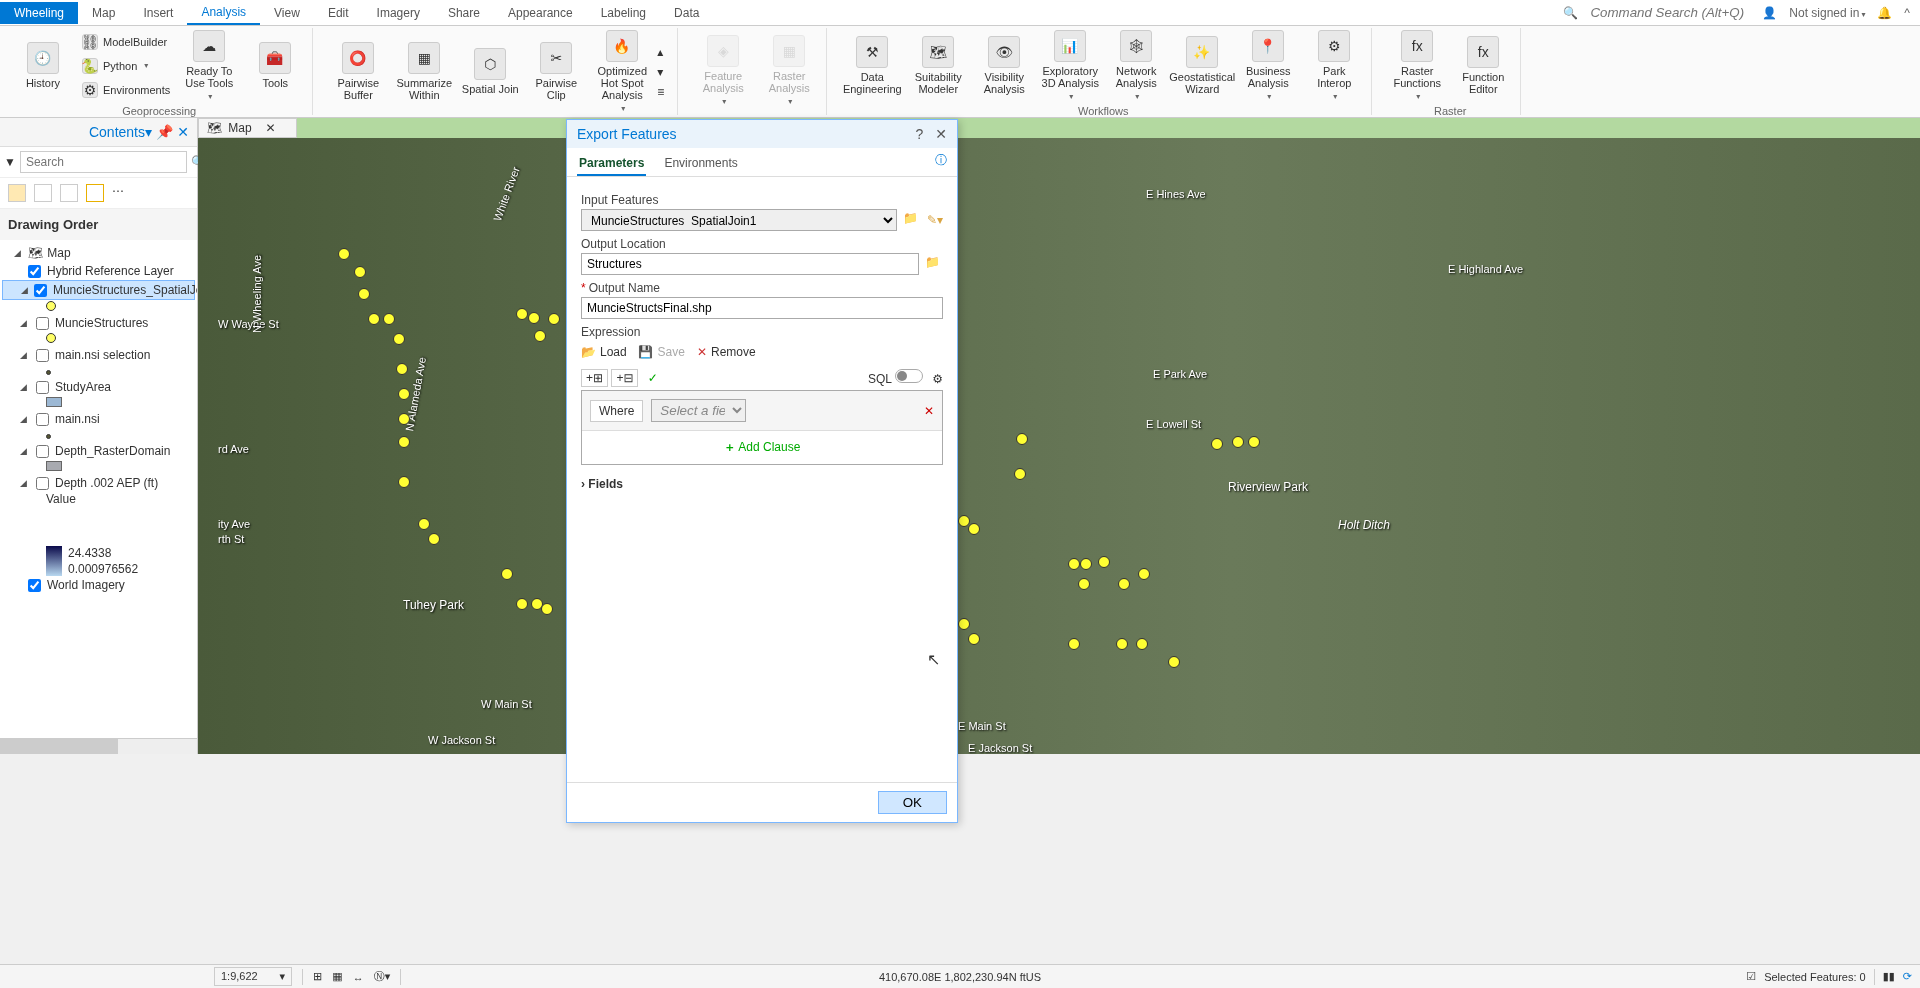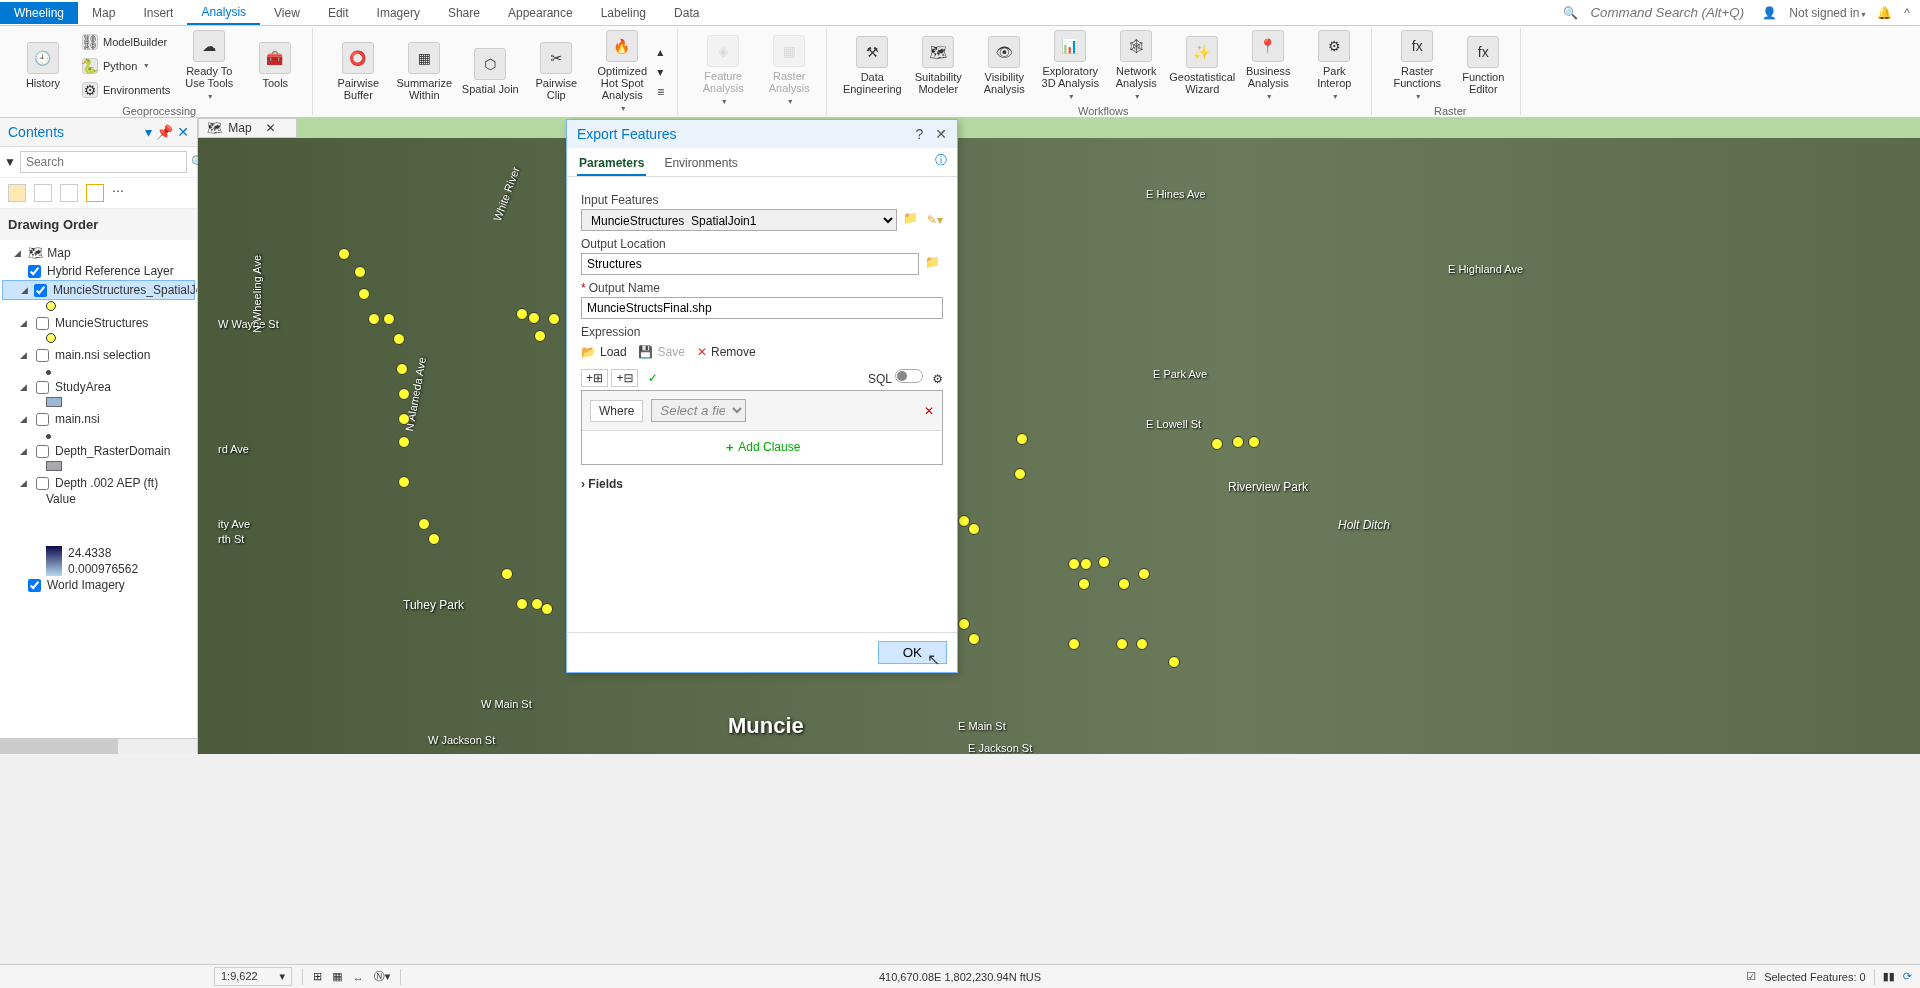--- a/index.html
+++ b/index.html
@@ -16,42 +16,42 @@
 .ribbon-group .label { font-size: 11px; color: #666; margin-top: 2px; }
 .rbtn { display: flex; flex-direction: column; align-items: center; justify-content: flex-start; width: 62px; text-align: center; font-size: 11px; cursor: pointer; gap: 3px; padding: 2px; }
 .rbtn .ico { width: 32px; height: 32px; background: #e8e8e8; border: 1px solid #ccc; border-radius: 3px; display:flex; align-items:center; justify-content:center; font-size:14px;}
 .rbtn.small { flex-direction: row; width: auto; gap: 5px; height:22px; padding:0 4px;}
 .rbtn.small .ico { width:16px; height:16px;}
 .rbtn.disabled { color: #aaa; }
 .rbtn.disabled .ico { opacity:0.4; }
 .dropdown-caret::after { content: "▾"; font-size: 8px; margin-left: 2px; color: #666;}
 .main { display: flex; height: 636px; }
 .contents-pane { width: 198px; background: #fff; border-right: 1px solid #ccc; display: flex; flex-direction: column; position: relative;}
-.pane-title { background: #f5f5f5; padding: 6px 8px; color: #0078d4; font-size: 14px; border-bottom: 1px solid #ddd; display:flex; justify-content:space-between;}
+.pane-title { background: #f5f5f5; padding: 6px 8px; color: #0078d4; font-size: 14px; border-bottom: 1px solid #ddd; display:flex; justify-content:flex-end;}
 .search-row { display: flex; align-items: center; padding: 4px; border-bottom: 1px solid #eee; gap:4px;}
 .search-row input { flex: 1; border: 1px solid #ccc; padding: 3px 5px; font-size: 12px; }
 .btn-row { display:flex; gap:8px; padding: 6px 8px; border-bottom:1px solid #eee;}
 .btn-row .ico { width:18px; height:18px; border:1px solid #ccc; display:inline-block;}
 .section-head { font-weight: bold; padding: 8px; background: #f5f5f5; font-size: 13px;}
 .tree { padding: 4px 2px; overflow-y: auto; flex:1; font-size: 12px;}
 .tree-item { display: flex; align-items: center; gap: 4px; padding: 2px 2px 2px 12px; }
 .tree-item.selected { background: #cce5ff; border: 1px solid #7ab7ff; }
 .tree-item .caret { width:10px; color:#555; font-size:9px; cursor:pointer;}
 .tree-item input[type=checkbox] { margin: 0 2px; }
 .symbol { margin-left: 44px; display:block; }
 .symbol .pt { width:10px; height:10px; background:#ffff66; border:1px solid #333; border-radius:50%; display:inline-block;}
 .symbol .sq { width:16px; height:10px; display:inline-block;}
 .map-area { flex: 1; position: relative; background: #b3d9a0; overflow:hidden;}
 .map-tab { position:absolute; top:0; left:0; background:#f5f5f5; border:1px solid #ccc; padding:2px 20px 2px 8px; font-size:12px; display:flex; align-items:center; gap:6px;}
 .map-image { position:absolute; inset:20px 0 0 0; background: linear-gradient(90deg,#4a5a3a 0%,#5a6a4a 30%,#6a7a5a 60%,#5a6a4a 100%); }
 .streets { position:absolute; color:#fff; font-size:11px; text-shadow:1px 1px 2px #000;}
 .mpt { position:absolute; width:12px; height:12px; background:#ffff33; border:1px solid #333; border-radius:50%;}
 .city { position:absolute; color:#fff; font-size:22px; font-weight:bold; text-shadow:1px 1px 3px #000;}
 .park { position:absolute; color:#fff; font-size:12px; text-shadow:1px 1px 2px #000;}
-.dialog { position: absolute; top: 119px; left: 566px; width: 392px; height: 554px; background: #fff; border: 1px solid #7ab7ff; box-shadow: 2px 2px 8px rgba(0,0,0,0.2); display:flex; flex-direction:column;}
+.dialog { position: absolute; top: 119px; left: 566px; width: 392px; height: 704px; background: #fff; border: 1px solid #7ab7ff; box-shadow: 2px 2px 8px rgba(0,0,0,0.2); display:flex; flex-direction:column;}
 .dlg-title { background: #eaf3fb; padding: 6px 10px; color: #0078d4; font-size: 14px; display:flex; justify-content:space-between; align-items:center;}
 .dlg-title .ctrls { display:flex; gap:12px; color:#555;}
 .dlg-tabs { display:flex; border-bottom:1px solid #ddd; padding: 4px 10px 0; gap:16px;}
 .dlg-tabs .t { padding:4px 2px; cursor:pointer; color:#555;}
 .dlg-tabs .t.active { color:#14532d; border-bottom:2px solid #0078d4; font-weight:700;}
 .dlg-tabs .help { margin-left:auto; color:#0078d4; }
 .dlg-body { padding: 10px 14px; flex:1; overflow-y:auto; font-size:12px;}
 .fld-label { font-size:12px; color:#444; margin-top:6px; display:block;}
 .fld-row { display:flex; align-items:center; gap:6px; margin-top:2px;}
 .fld-row input, .fld-row select { flex:1; border:1px solid #aaa; padding:3px 5px; font-size:12px; height:22px;}

